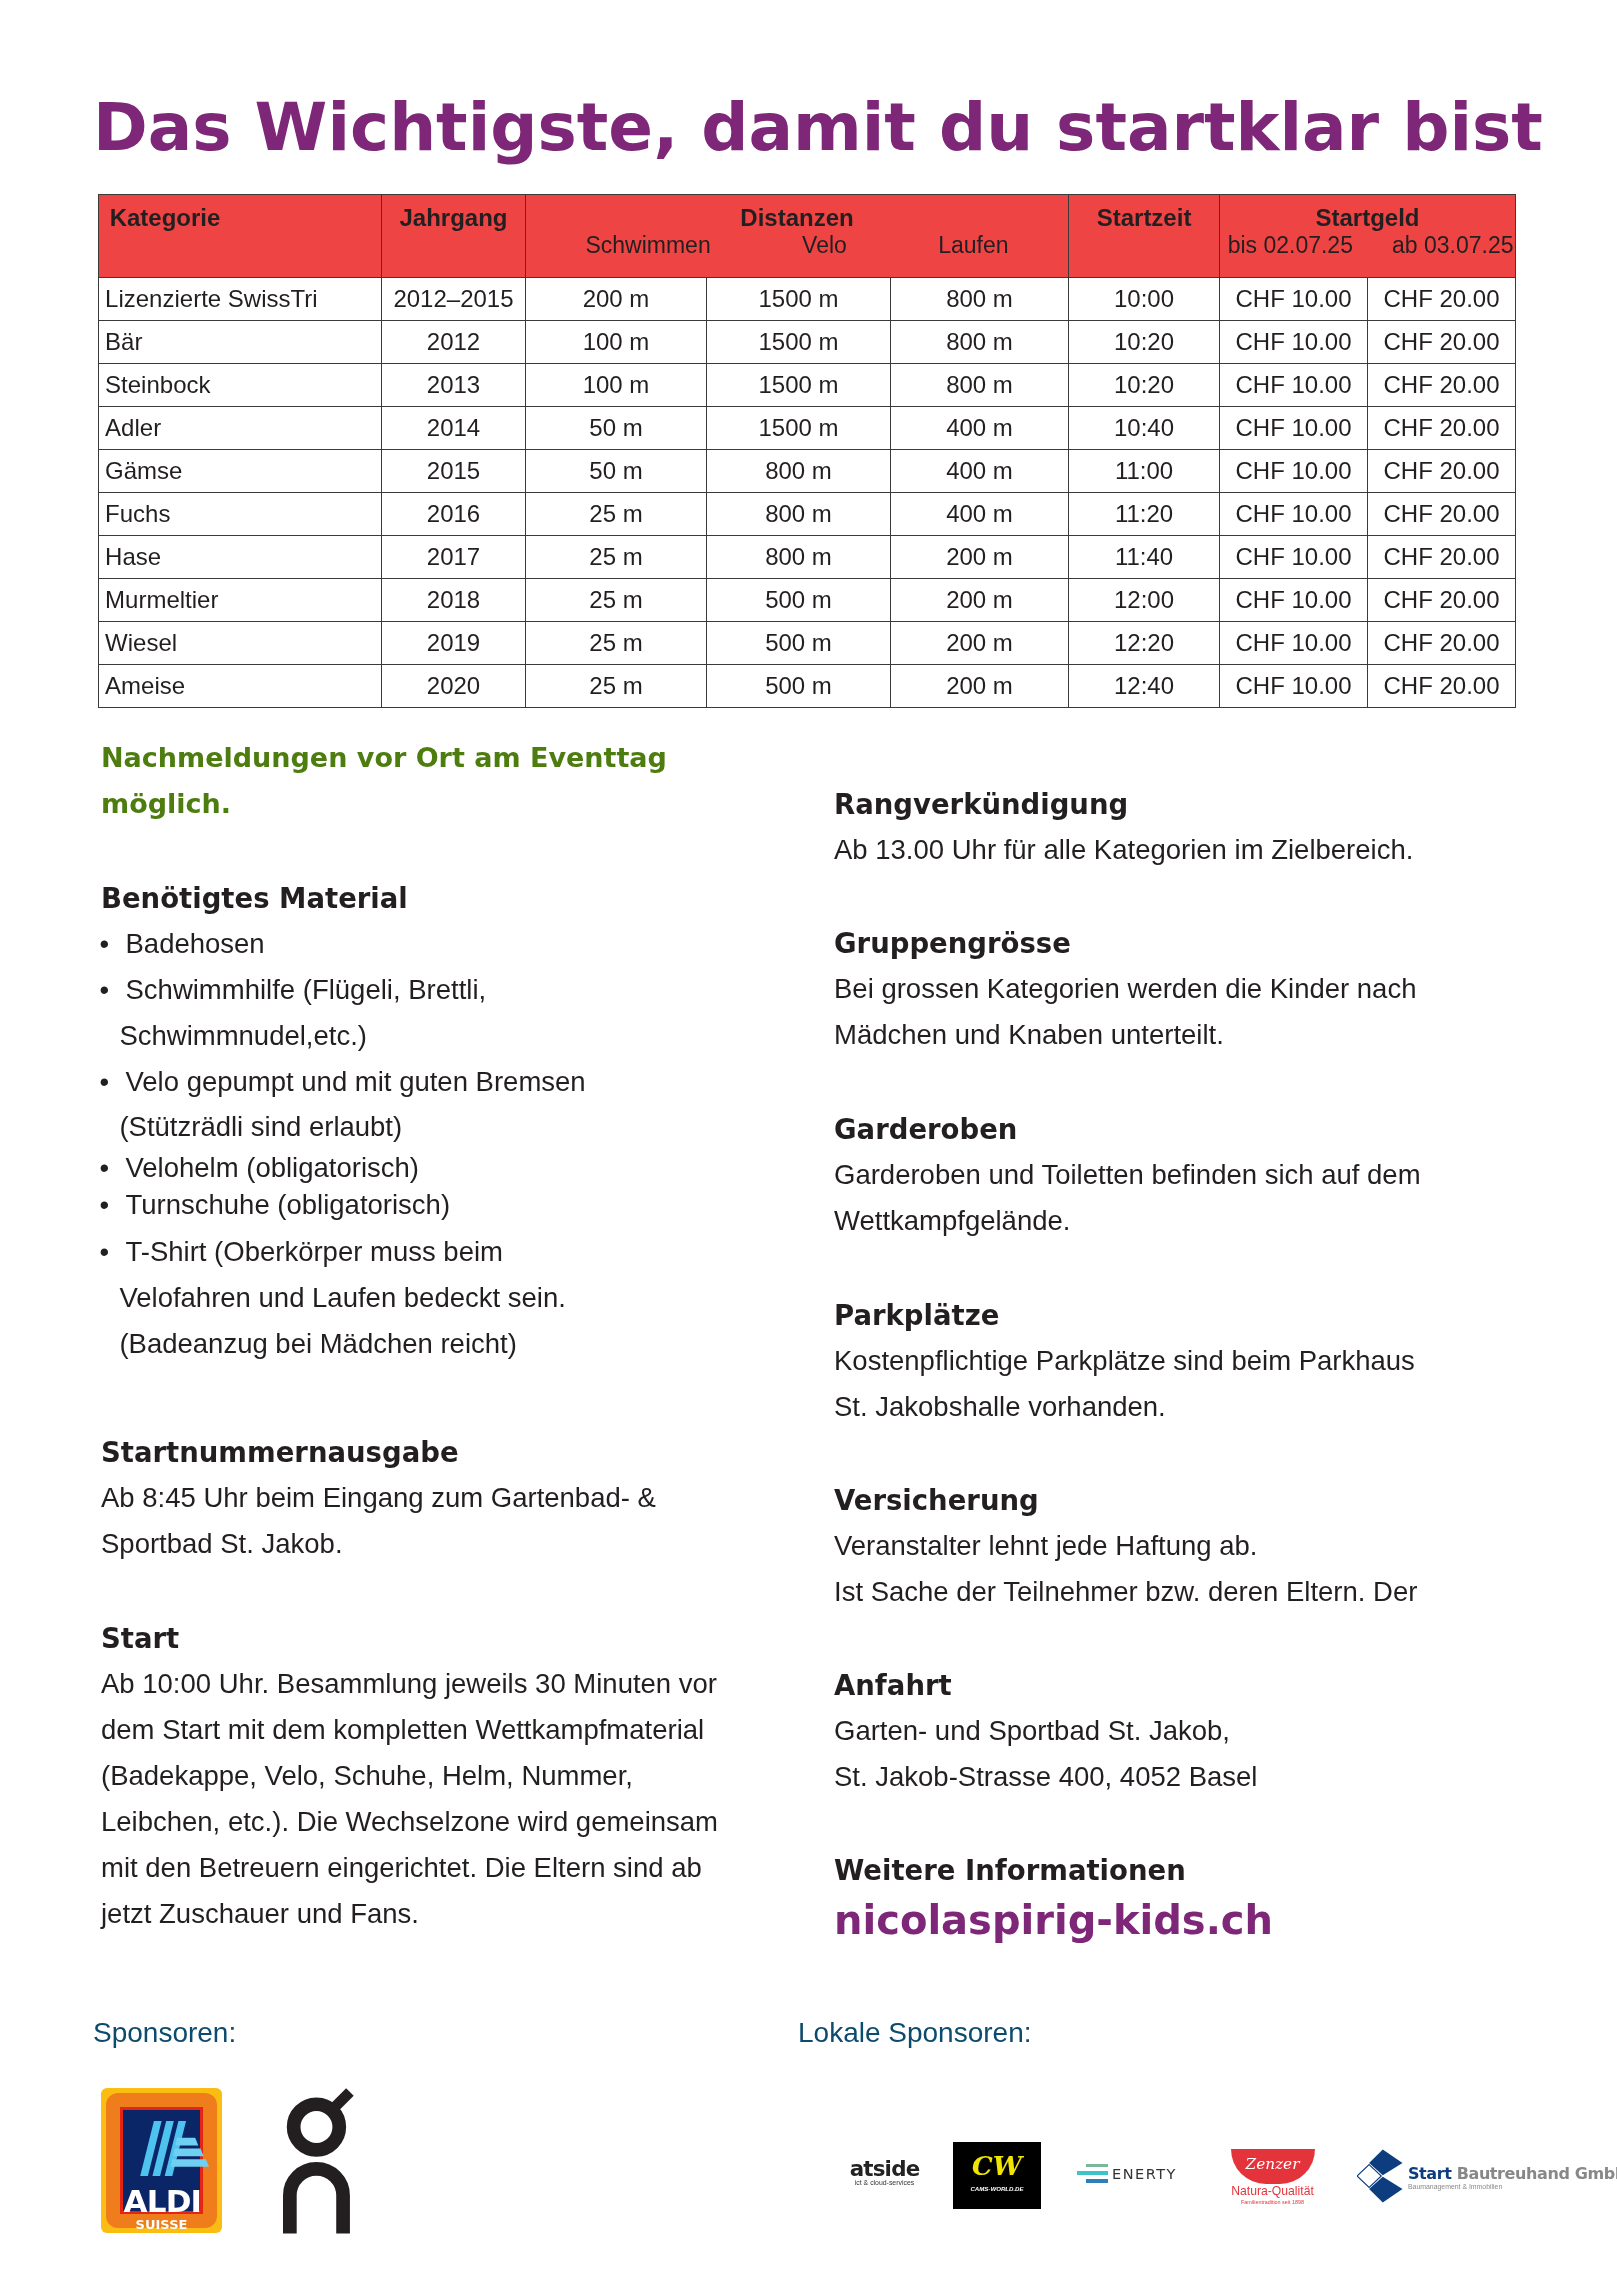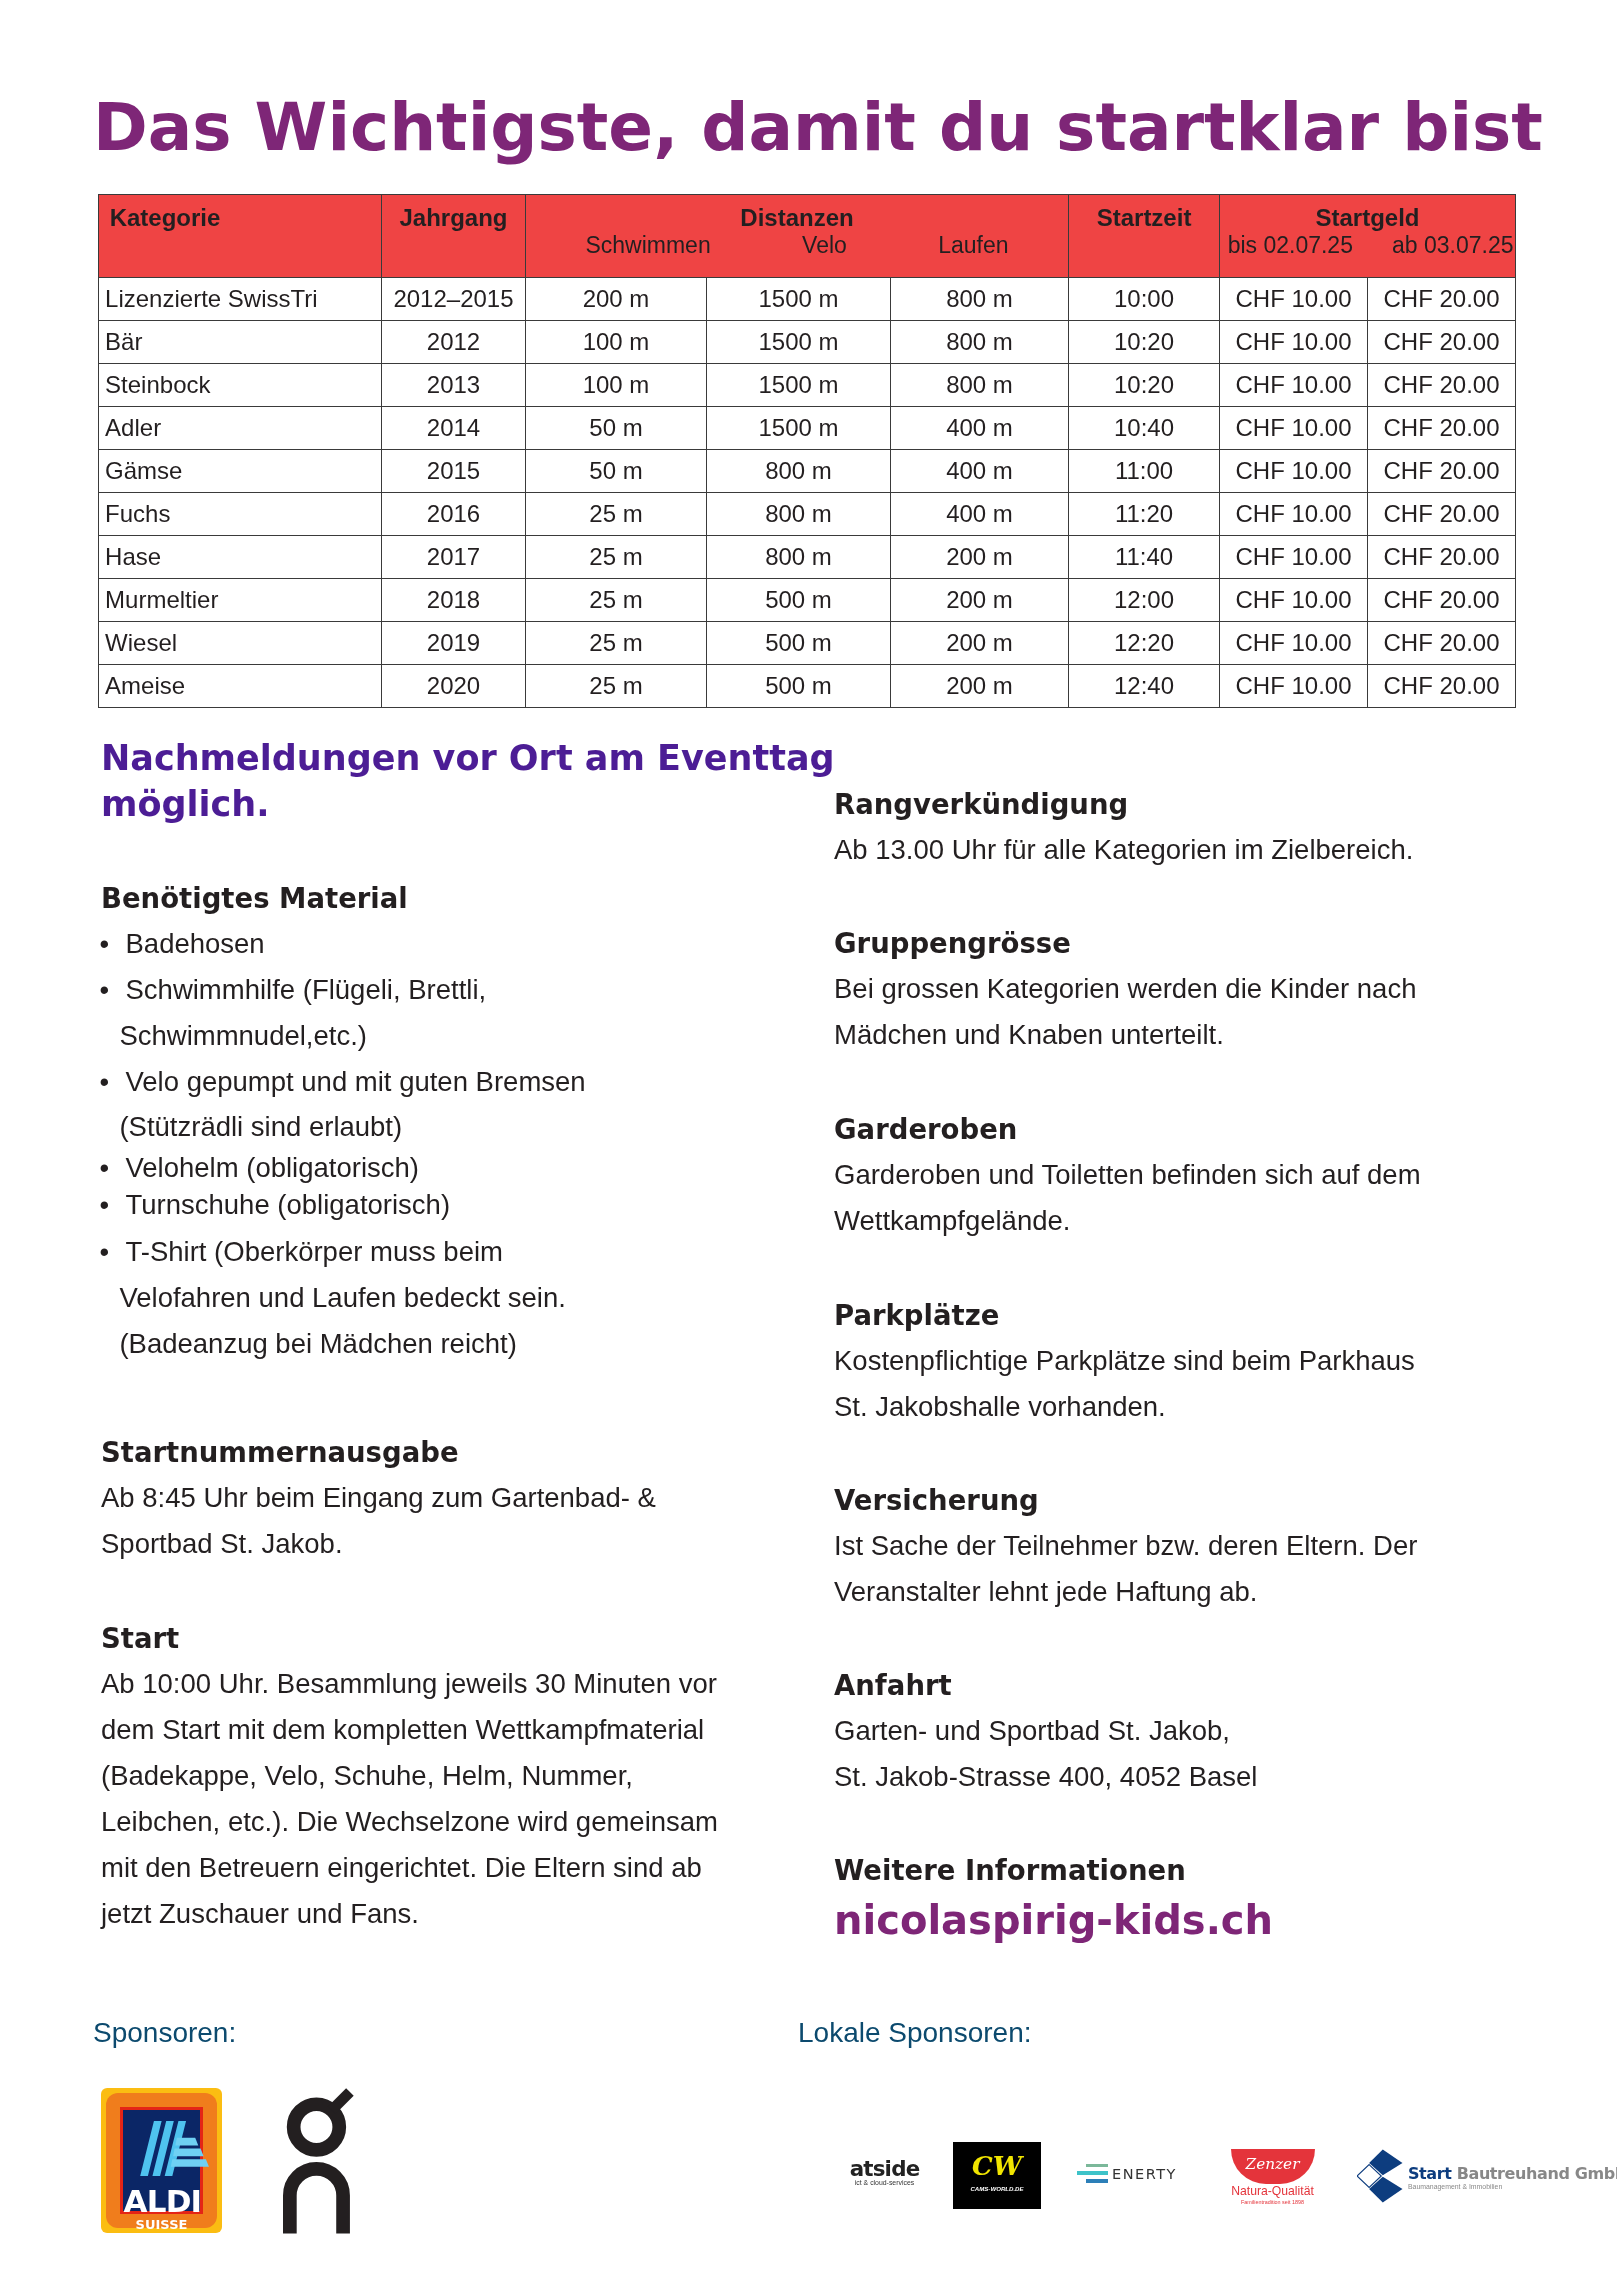--- a/index.html
+++ b/index.html
@@ -26,21 +26,21 @@
   .h-bold { font-weight: bold; font-size: 24px; display: block; padding-top: 9.2px; }
   .h-sub-row { display: flex; justify-content: space-between; font-size: 23px; }
   .dist-sub { display: flex; justify-content: space-around; font-size: 23px; padding: 0 7.7px; }
   .left { text-align: left; }
   .center { text-align: center; }
   td.cell-left { text-align: left; padding-left: 10.7px; }
   td.cell-center { text-align: center; }
   .col-left { left: 101px; width: 735px; }
   .col-right { left: 834px; width: 750px; }
 
-  .purple-note { color: #4c1d95; font-weight: bold; font-size: 35px; line-height: 46px; font-family: "DejaVu Sans", sans-serif; }
+  .purple-note { color: #4d7c0f; font-weight: bold; font-size: 27px; line-height: 46px; font-family: "DejaVu Sans", sans-serif; }
   .heading { font-weight: bold; font-size: 27.5px; font-family: "DejaVu Sans", sans-serif; line-height: 46px; }
   .para { font-size: 27.5px; line-height: 46px; }
   .block { position: absolute; }
 
   ul.material { list-style: none; }
   ul.material li { position: relative; padding-left: 24.5px; font-size: 27.5px; line-height: 46px; }
   ul.material li.tight { line-height: 37px; }
   ul.material li::before { content: "•"; position: absolute; left: -1.5px; top: 0; }
   ul.material li .cont { display: block; margin-left: -6.1px; }
 
@@ -275,22 +275,22 @@
   <div class="para">Garderoben und Toiletten befinden sich auf dem</div>
   <div class="para">Wettkampfgelände.</div>
 </div>
 <div class="block col-right" style="top:1292px">
   <div class="heading">Parkplätze</div>
   <div class="para">Kostenpflichtige Parkplätze sind beim Parkhaus</div>
   <div class="para">St. Jakobshalle vorhanden.</div>
 </div>
 <div class="block col-right" style="top:1477px">
   <div class="heading">Versicherung</div>
+  <div class="para">Veranstalter lehnt jede Haftung ab.</div>
   <div class="para">Ist Sache der Teilnehmer bzw. deren Eltern. Der</div>
-  <div class="para">Veranstalter lehnt jede Haftung ab.</div>
 </div>
 <div class="block col-right" style="top:1662px">
   <div class="heading">Anfahrt</div>
   <div class="para">Garten- und Sportbad St. Jakob,</div>
   <div class="para">St. Jakob-Strasse 400, 4052 Basel</div>
 </div>
 <div class="block col-right" style="top:1847px">
   <div class="heading">Weitere Informationen</div>
   <div class="url">nicolaspirig-kids.ch</div>
 </div>

